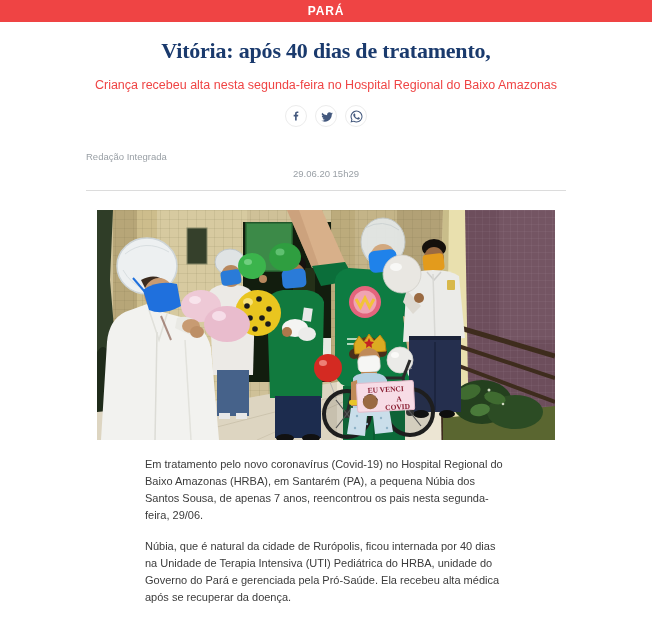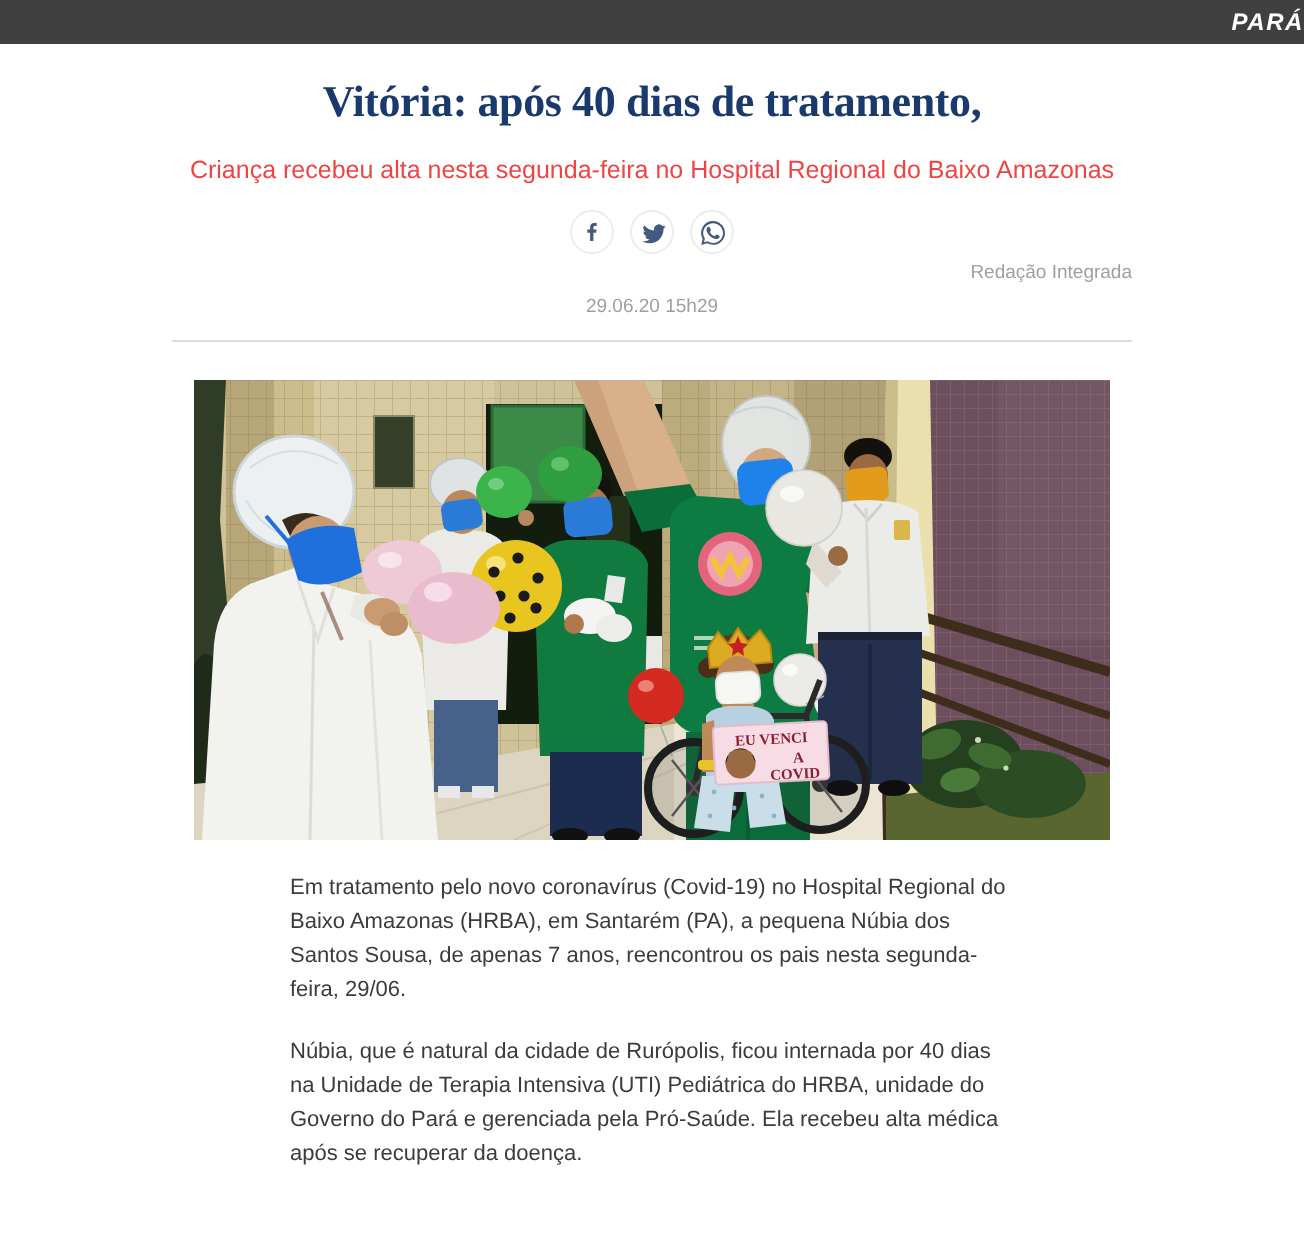--- a/index.html
+++ b/index.html
@@ -3,23 +3,23 @@
 <meta charset="utf-8">
 <style>
   * { margin:0; padding:0; box-sizing:border-box; }
   html,body { background:#ffffff; }
   body {
     width:652px; height:617px; overflow:hidden;
     font-family:"Liberation Sans", sans-serif;
     -webkit-font-smoothing:antialiased;
   }
   .topbar {
-    height:22px; background:#404040; color:#fff;
-    display:flex; align-items:center; justify-content:flex-end;
-    font-size:12px; font-weight:bold; letter-spacing:0.8px;font-style:italic;
+    height:22px; background:#ef4444; color:#fff;
+    display:flex; align-items:center; justify-content:center;
+    font-size:12px; font-weight:bold; letter-spacing:0.8px;
   }
   .container { width:480px; margin:0 auto; }
   h1.headline {
     margin-top:13px; text-align:center;
     font-family:"Liberation Serif", serif;
     font-weight:bold; font-size:22px; line-height:32px;
     color:#1a3a6d; letter-spacing:-0.2px;
   }
   h1.headline span { display:block; }
   .subtitle {
@@ -30,21 +30,21 @@
     margin-top:13px; display:flex; justify-content:center; gap:8px;
   }
   .share-btn {
     width:22px; height:22px; border-radius:50%;
     border:1px solid #ececec; background:#fff;
     display:flex; align-items:center; justify-content:center;
     cursor:pointer; padding:0;
   }
   .share-btn svg { display:block; }
   .byline {
-    margin-top:4px; text-align:right;
+    margin-top:24px; text-align:left;
     font-size:9.5px; color:#9aa0a6;
   }
   .datetime {
     margin-top:6px; text-align:center;
     font-size:9.5px; color:#9aa0a6;
   }
   .divider {
     border:none; border-top:1px solid #dcdcdc;
     margin-top:11px;
   }

